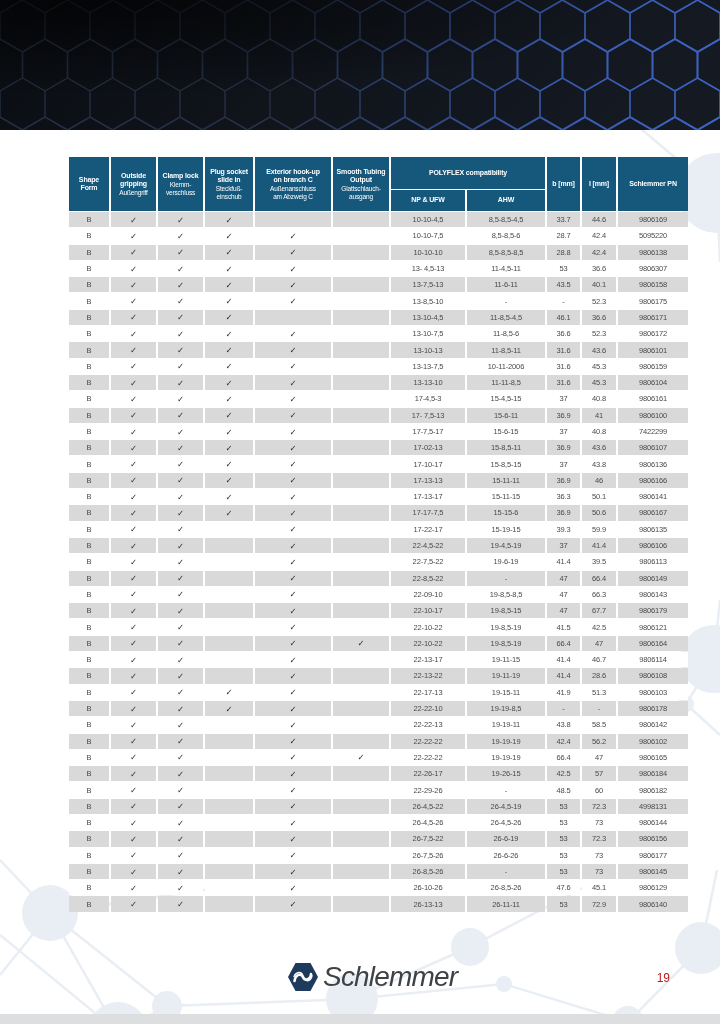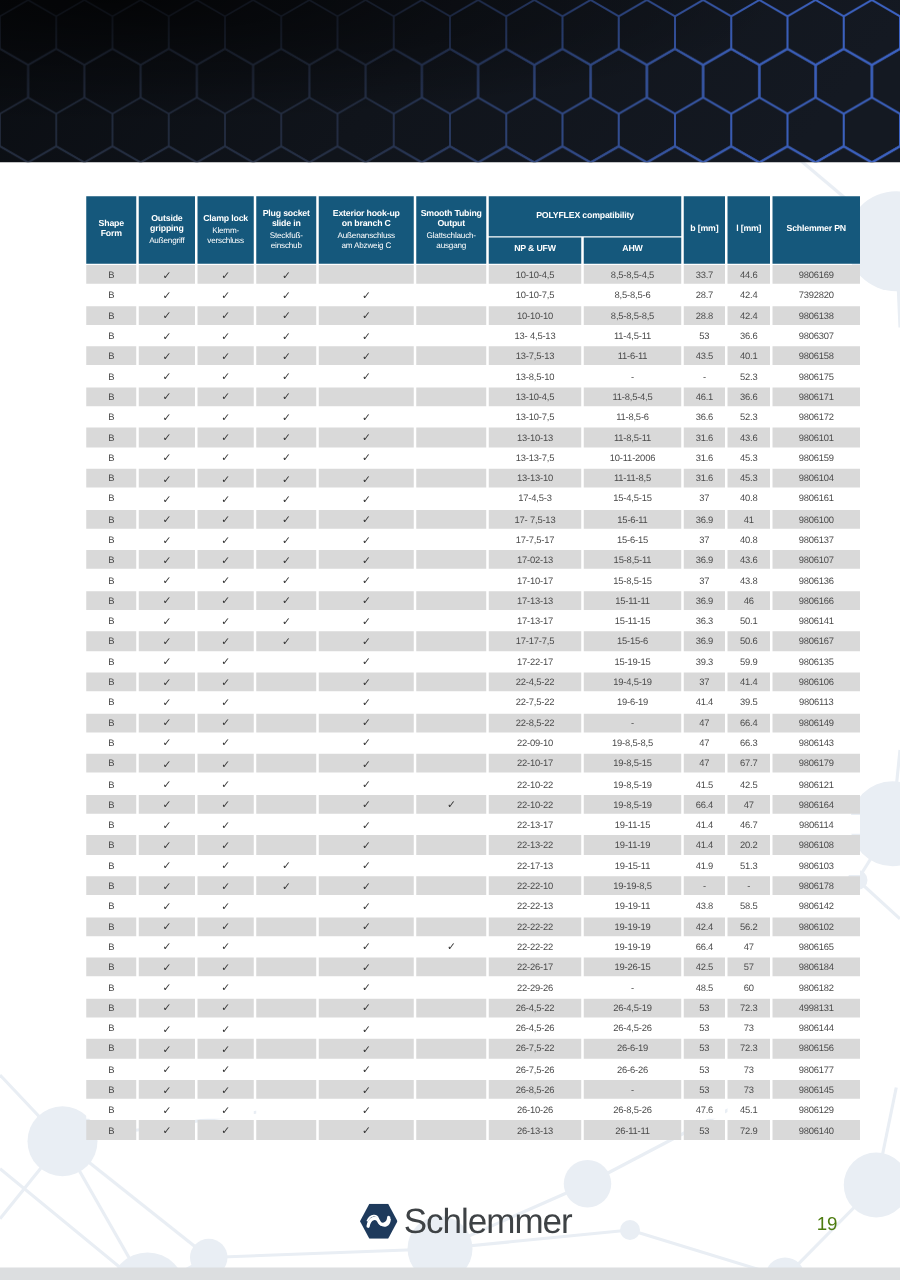--- a/index.html
+++ b/index.html
@@ -28,23 +28,23 @@
   .h-one { display:block; font-size:7px; font-weight:bold; line-height:1.15; white-space:pre-line; }
   table.data tbody td {
     height:15.3px; padding:0 1px; font-size:7.5px; color:#4a4a4a;
     text-align:center; vertical-align:middle; overflow:hidden; white-space:nowrap;
   }
   table.data tbody tr:nth-child(odd) td { background:#d9d9d9; }
   table.data tbody tr:nth-child(even) td { background:#ffffff; }
   table.data tbody td.c-check { font-size:8.5px; color:#333333; }
   
   .footer { position:absolute; left:288px; top:958px; height:38px; display:flex; align-items:center; z-index:2; }
-  .brand-text { font-size:28px; color:#3e4245; letter-spacing:-0.8px; margin-left:5px; }
+  .brand-text { font-size:28px; color:#3e4245; letter-spacing:-0.8px; margin-left:5px;font-style:italic; }
   .page-number { position:absolute; left:642px; top:971px; width:28px; text-align:right;
-    font-size:15px; color:#4d7c0f; z-index:2; }
+    font-size:12px; color:#b91c1c; z-index:2; }
   .bottom-bar { position:absolute; left:0; bottom:0; width:720px; height:10px; background:#dcdee0; z-index:3; }
 </style>
 </head>
 <body>
 
 <div class="page">
 
   <svg class="bg-network" viewBox="0 0 720 1024" xmlns="http://www.w3.org/2000/svg">
     <g stroke="#e9eef4" stroke-width="2.5" fill="none">
       <line x1="50" y1="913" x2="167" y2="1006"></line>
@@ -213,21 +213,21 @@
             <td>B</td>
             <td class="c-check">✓</td>
             <td class="c-check">✓</td>
             <td class="c-check">✓</td>
             <td class="c-check">✓</td>
             <td class="c-check"></td>
             <td>10-10-7,5</td>
             <td>8,5-8,5-6</td>
             <td>28.7</td>
             <td>42.4</td>
-            <td>7392820</td>
+            <td>5095220</td>
           </tr>
           <tr>
             <td>B</td>
             <td class="c-check">✓</td>
             <td class="c-check">✓</td>
             <td class="c-check">✓</td>
             <td class="c-check">✓</td>
             <td class="c-check"></td>
             <td>10-10-10</td>
             <td>8,5-8,5-8,5</td>
@@ -369,21 +369,21 @@
             <td>B</td>
             <td class="c-check">✓</td>
             <td class="c-check">✓</td>
             <td class="c-check">✓</td>
             <td class="c-check">✓</td>
             <td class="c-check"></td>
             <td>17-7,5-17</td>
             <td>15-6-15</td>
             <td>37</td>
             <td>40.8</td>
-            <td>9806137</td>
+            <td>7422299</td>
           </tr>
           <tr>
             <td>B</td>
             <td class="c-check">✓</td>
             <td class="c-check">✓</td>
             <td class="c-check">✓</td>
             <td class="c-check">✓</td>
             <td class="c-check"></td>
             <td>17-02-13</td>
             <td>15-8,5-11</td>
@@ -563,21 +563,21 @@
           <tr>
             <td>B</td>
             <td class="c-check">✓</td>
             <td class="c-check">✓</td>
             <td class="c-check"></td>
             <td class="c-check">✓</td>
             <td class="c-check"></td>
             <td>22-13-22</td>
             <td>19-11-19</td>
             <td>41.4</td>
-            <td>20.2</td>
+            <td>28.6</td>
             <td>9806108</td>
           </tr>
           <tr>
             <td>B</td>
             <td class="c-check">✓</td>
             <td class="c-check">✓</td>
             <td class="c-check">✓</td>
             <td class="c-check">✓</td>
             <td class="c-check"></td>
             <td>22-17-13</td>

